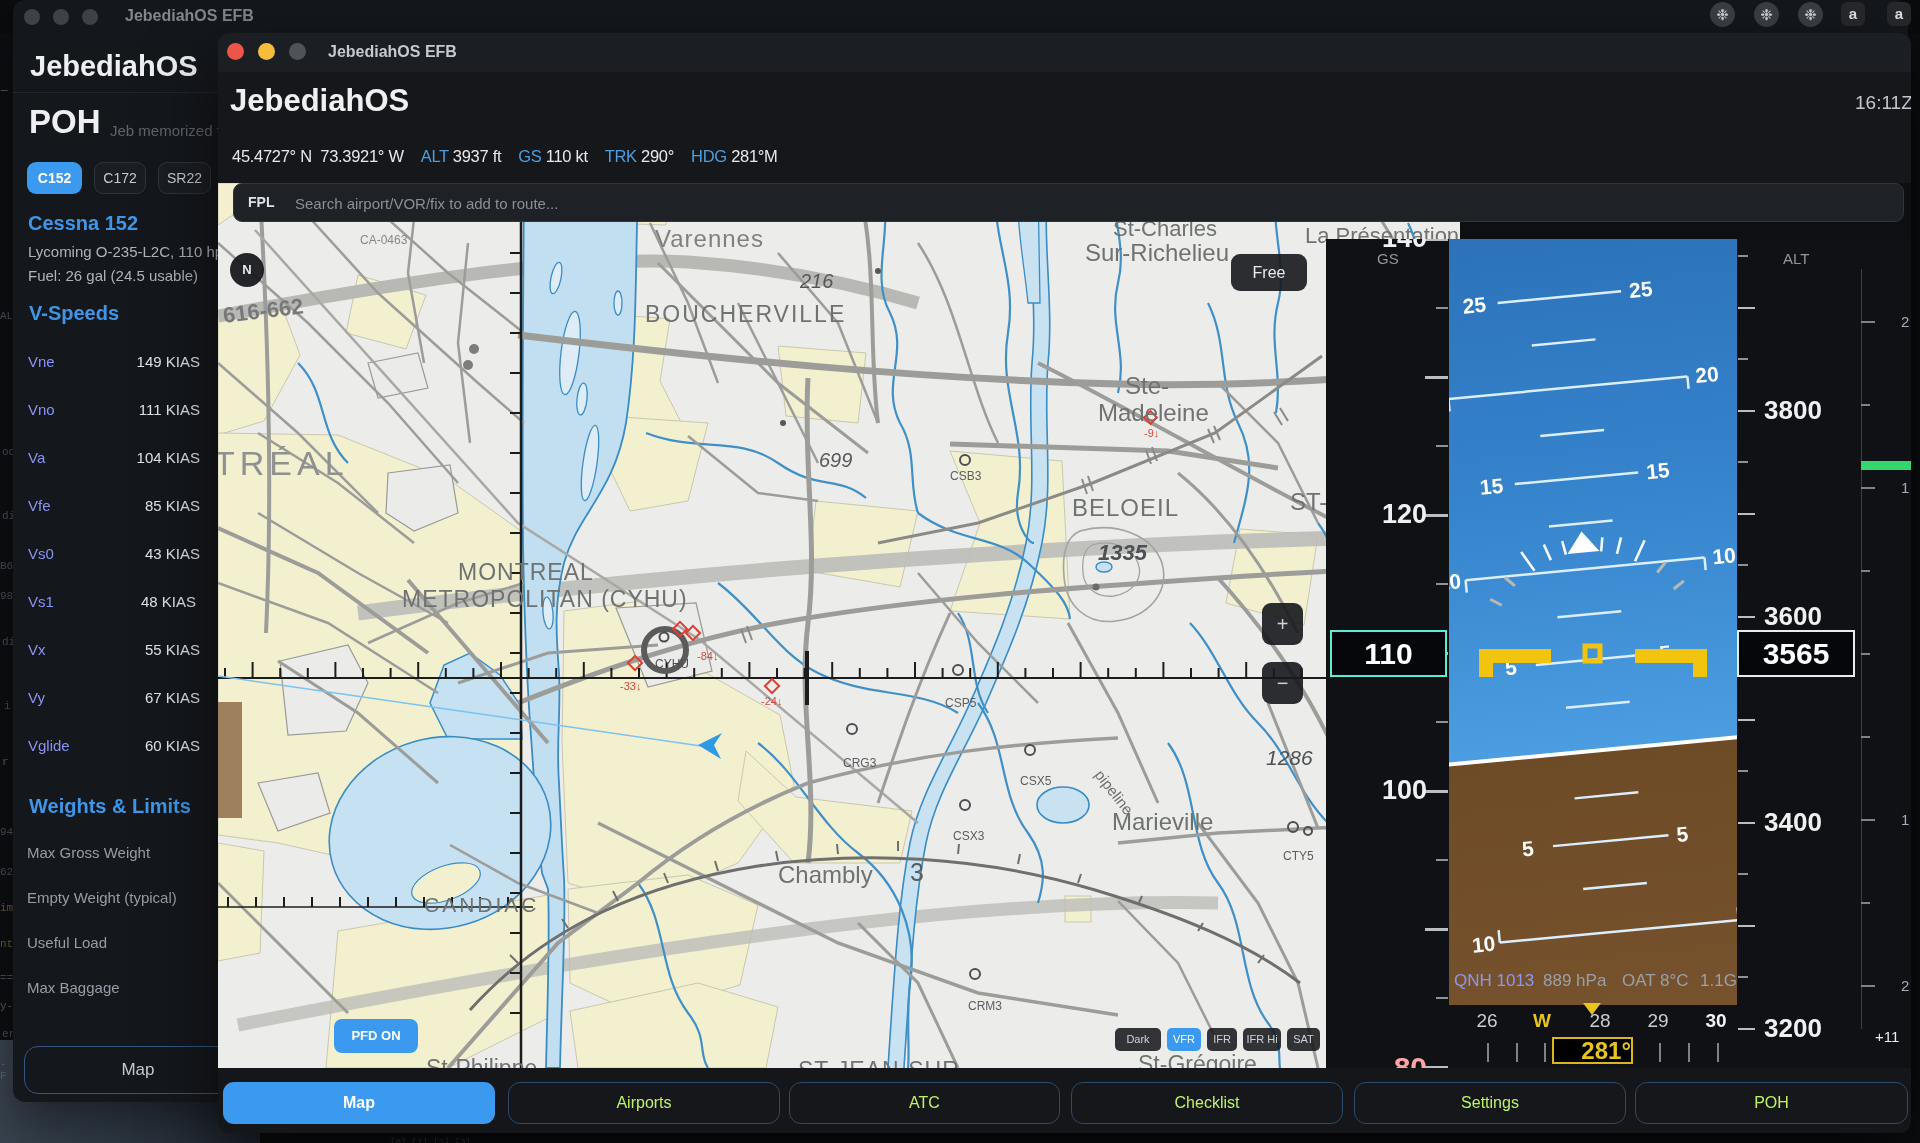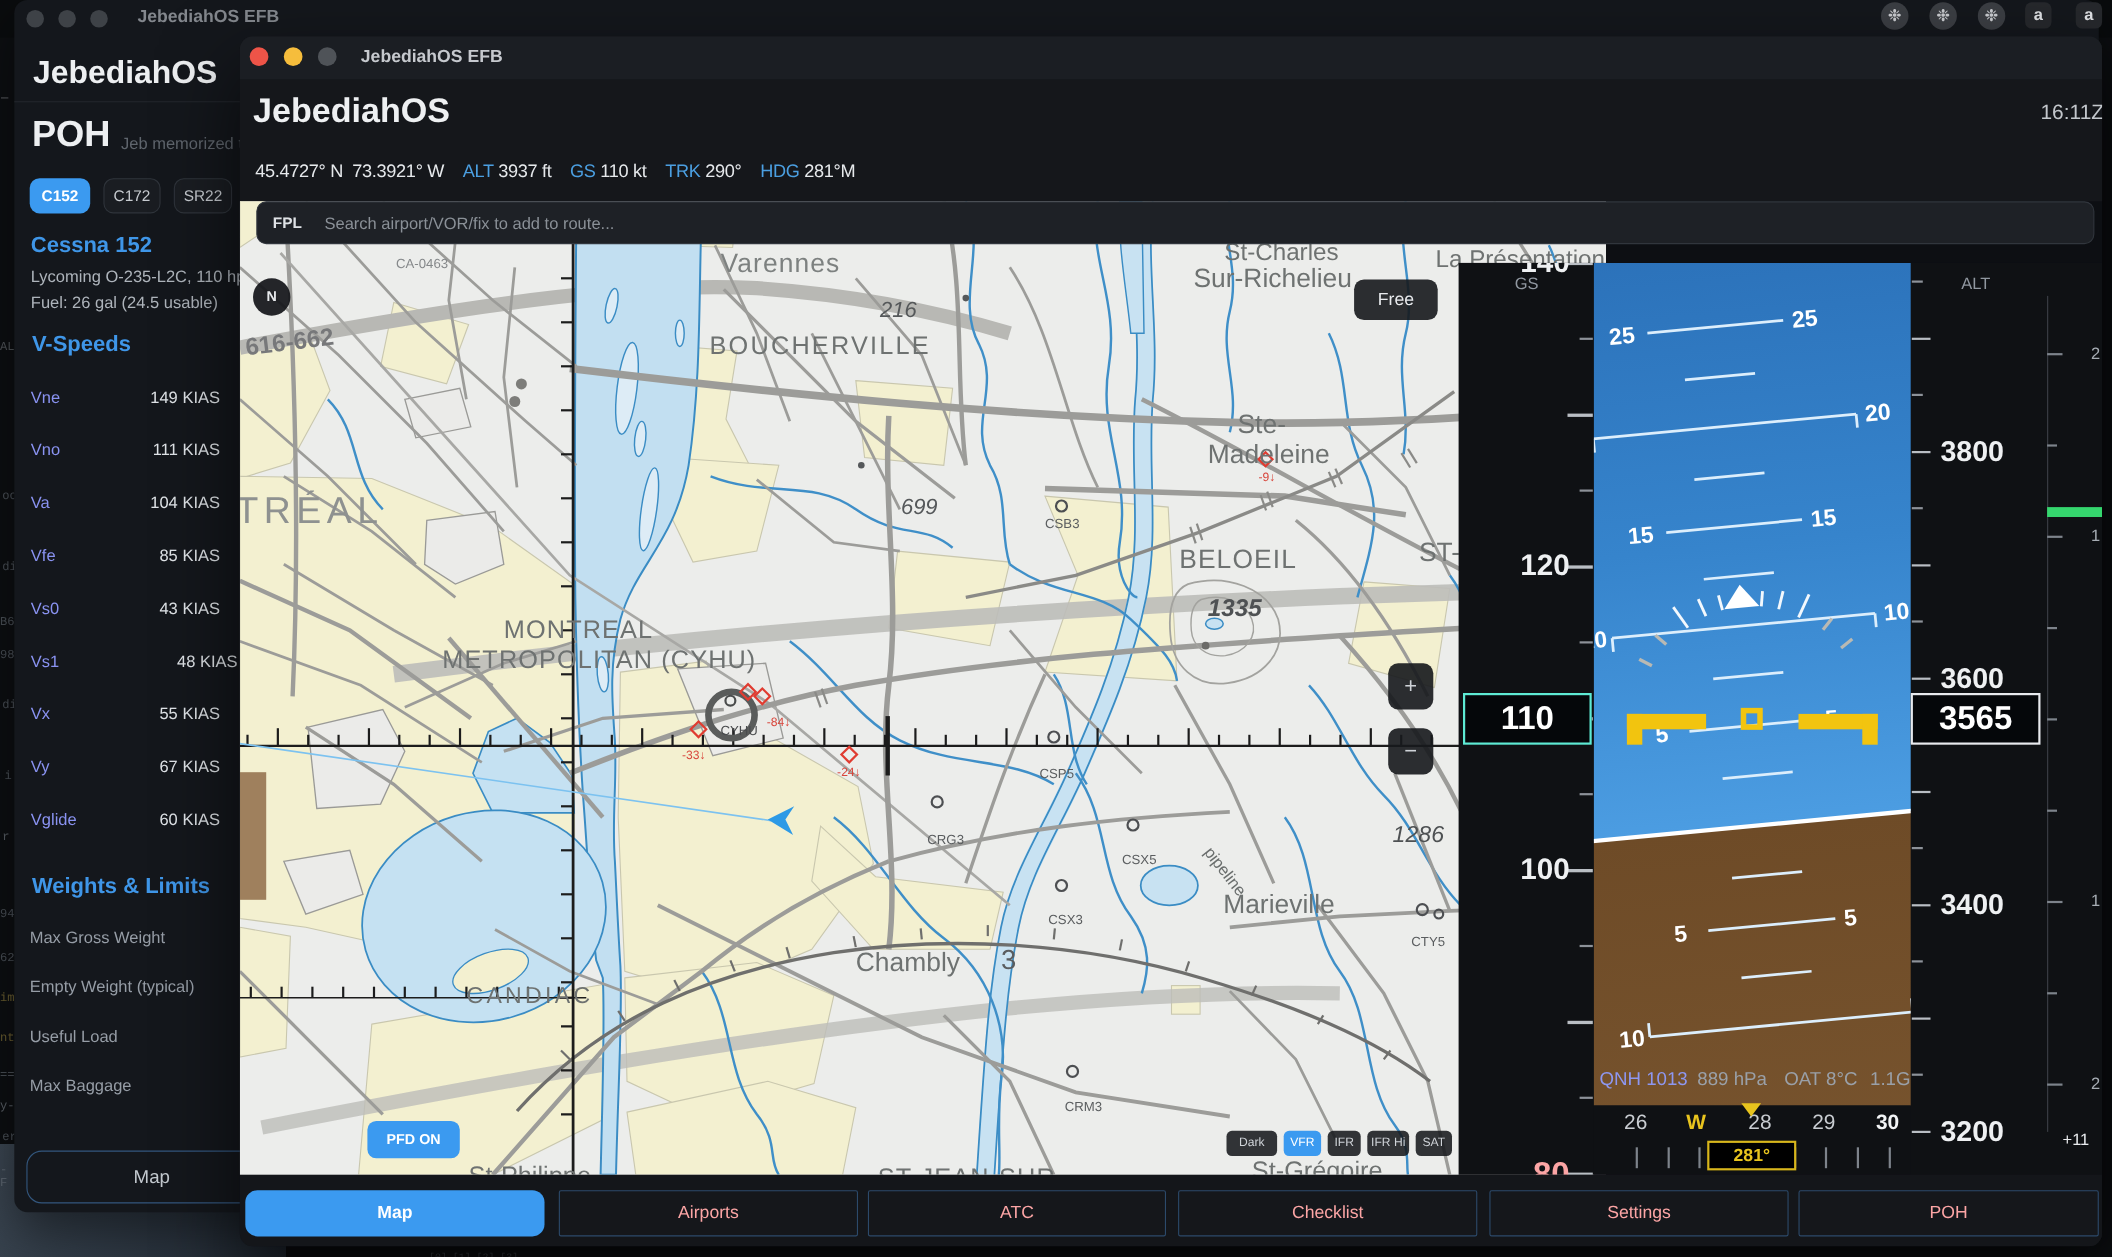--- a/index.html
+++ b/index.html
@@ -58,21 +58,21 @@
       <div class="abs" style="left:60px;top:353px;width:127px;text-align:right;font-size:15px;color:#dfe3e7;">149 KIAS</div>
       <div class="abs" style="left:15px;top:401px;font-size:15px;color:#8a93f2;">Vno</div>
       <div class="abs" style="left:60px;top:401px;width:127px;text-align:right;font-size:15px;color:#dfe3e7;">111 KIAS</div>
       <div class="abs" style="left:15px;top:449px;font-size:15px;color:#8a93f2;">Va</div>
       <div class="abs" style="left:60px;top:449px;width:127px;text-align:right;font-size:15px;color:#dfe3e7;">104 KIAS</div>
       <div class="abs" style="left:15px;top:497px;font-size:15px;color:#8a93f2;">Vfe</div>
       <div class="abs" style="left:60px;top:497px;width:127px;text-align:right;font-size:15px;color:#dfe3e7;">85 KIAS</div>
       <div class="abs" style="left:15px;top:545px;font-size:15px;color:#8a93f2;">Vs0</div>
       <div class="abs" style="left:60px;top:545px;width:127px;text-align:right;font-size:15px;color:#dfe3e7;">43 KIAS</div>
       <div class="abs" style="left:15px;top:593px;font-size:15px;color:#8a93f2;">Vs1</div>
-      <div class="abs" style="left:76px;top:593px;width:127px;text-align:right;font-size:15px;color:#dfe3e7;">48 KIAS</div>
+      <div class="abs" style="left:56px;top:593px;width:127px;text-align:right;font-size:15px;color:#dfe3e7;">48 KIAS</div>
       <div class="abs" style="left:15px;top:641px;font-size:15px;color:#8a93f2;">Vx</div>
       <div class="abs" style="left:60px;top:641px;width:127px;text-align:right;font-size:15px;color:#dfe3e7;">55 KIAS</div>
       <div class="abs" style="left:15px;top:689px;font-size:15px;color:#8a93f2;">Vy</div>
       <div class="abs" style="left:60px;top:689px;width:127px;text-align:right;font-size:15px;color:#dfe3e7;">67 KIAS</div>
       <div class="abs" style="left:15px;top:737px;font-size:15px;color:#8a93f2;">Vglide</div>
       <div class="abs" style="left:60px;top:737px;width:127px;text-align:right;font-size:15px;color:#dfe3e7;">60 KIAS</div>
     </div>
   <div class="abs" style="left:16px;top:795px;font-size:20px;font-weight:bold;color:#3f96e8;">Weights &amp; Limits</div>
   <div id="weights">
       <div class="abs" style="left:14px;top:844px;font-size:15px;color:#969da6;white-space:nowrap;">Max Gross Weight</div>
@@ -593,21 +593,21 @@
         <div class="abs" style="left:38px;top:38px;width:2px;height:19px;background:#7d838b;"></div>
         <div class="abs" style="left:66.69999999999999px;top:38px;width:2px;height:19px;background:#7d838b;"></div>
         <div class="abs" style="left:95.39999999999998px;top:38px;width:2px;height:19px;background:#7d838b;"></div>
         <div class="abs" style="left:124.09999999999997px;top:38px;width:2px;height:19px;background:#7d838b;"></div>
         <div class="abs" style="left:152.79999999999995px;top:38px;width:2px;height:19px;background:#7d838b;"></div>
         <div class="abs" style="left:181.49999999999994px;top:38px;width:2px;height:19px;background:#7d838b;"></div>
         <div class="abs" style="left:210.19999999999993px;top:38px;width:2px;height:19px;background:#7d838b;"></div>
         <div class="abs" style="left:238.89999999999992px;top:38px;width:2px;height:19px;background:#7d838b;"></div>
         <div class="abs" style="left:267.5999999999999px;top:38px;width:2px;height:19px;background:#7d838b;"></div>
         <div class="abs" style="left:134px;top:-2px;width:0;height:0;border-left:9px solid transparent;border-right:9px solid transparent;border-top:12px solid #e8c41e;"></div>
-        <div class="abs" style="left:103px;top:32px;width:81px;height:27px;background:#000;border:2px solid #d8b61c;border-radius:0;color:#e8c41e;font-size:16px;font-weight:bold;text-align:center;line-height:23px;">281°</div>
+        <div class="abs" style="left:103px;top:32px;width:81px;height:27px;background:#000;border:2px solid #d8b61c;border-radius:0;color:#e8c41e;font-size:24px;font-weight:bold;text-align:right;line-height:23px;">281°</div>
       </div>
 
     <div class="abs" style="left:457px;top:11px;font-size:15px;color:#9097a0;">ALT</div>
     <div id="alttape">
         <div class="abs" style="left:412px;top:16.44999999999999px;width:10px;height:2px;background:#8d9299;"></div>
         <div class="abs" style="left:412px;top:67.94999999999999px;width:17px;height:2.5px;background:#b9bec4;"></div>
         <div class="abs" style="left:412px;top:119.44999999999999px;width:10px;height:2px;background:#8d9299;"></div>
         <div class="abs" style="left:412px;top:170.95px;width:17px;height:2.5px;background:#b9bec4;"></div>
         <div class="abs" style="left:438px;top:155.95px;font-size:26px;font-weight:bold;color:#eef0f2;">3800</div>
         <div class="abs" style="left:412px;top:222.45px;width:10px;height:2px;background:#8d9299;"></div>
@@ -652,14 +652,14 @@
 
   <div class="abs" style="left:0;top:1035px;width:1693px;height:65px;background:#14161a;"></div>
   <div class="abs" style="left:5px;top:1049px;width:272px;height:42px;border-radius:11px;background:#3b9af0;color:#fff;font-weight:bold;font-size:16px;text-align:center;line-height:42px;">Map</div>
   <div class="abs navbtn" style="left:290px;top:1049px;width:272px;">Airports</div>
   <div class="abs navbtn" style="left:571px;top:1049px;width:271px;">ATC</div>
   <div class="abs navbtn" style="left:1136px;top:1049px;width:272px;">Settings</div>
   <div class="abs navbtn" style="left:853px;top:1049px;width:272px;">Checklist</div>
   <div class="abs navbtn" style="left:1417px;top:1049px;width:273px;">POH</div>
 </div>
 <style>
-  .navbtn { height:42px;border-radius:2px;border:1px solid #2c4a6b;color:#fca5a5;font-size:16px;text-align:center;line-height:40px;background:#15171b; }
+  .navbtn { height:42px;border-radius:12px;border:1px solid #2c4a6b;color:#bef264;font-size:16px;text-align:center;line-height:40px;background:#15171b; }
 </style>
 
 </body></html>

